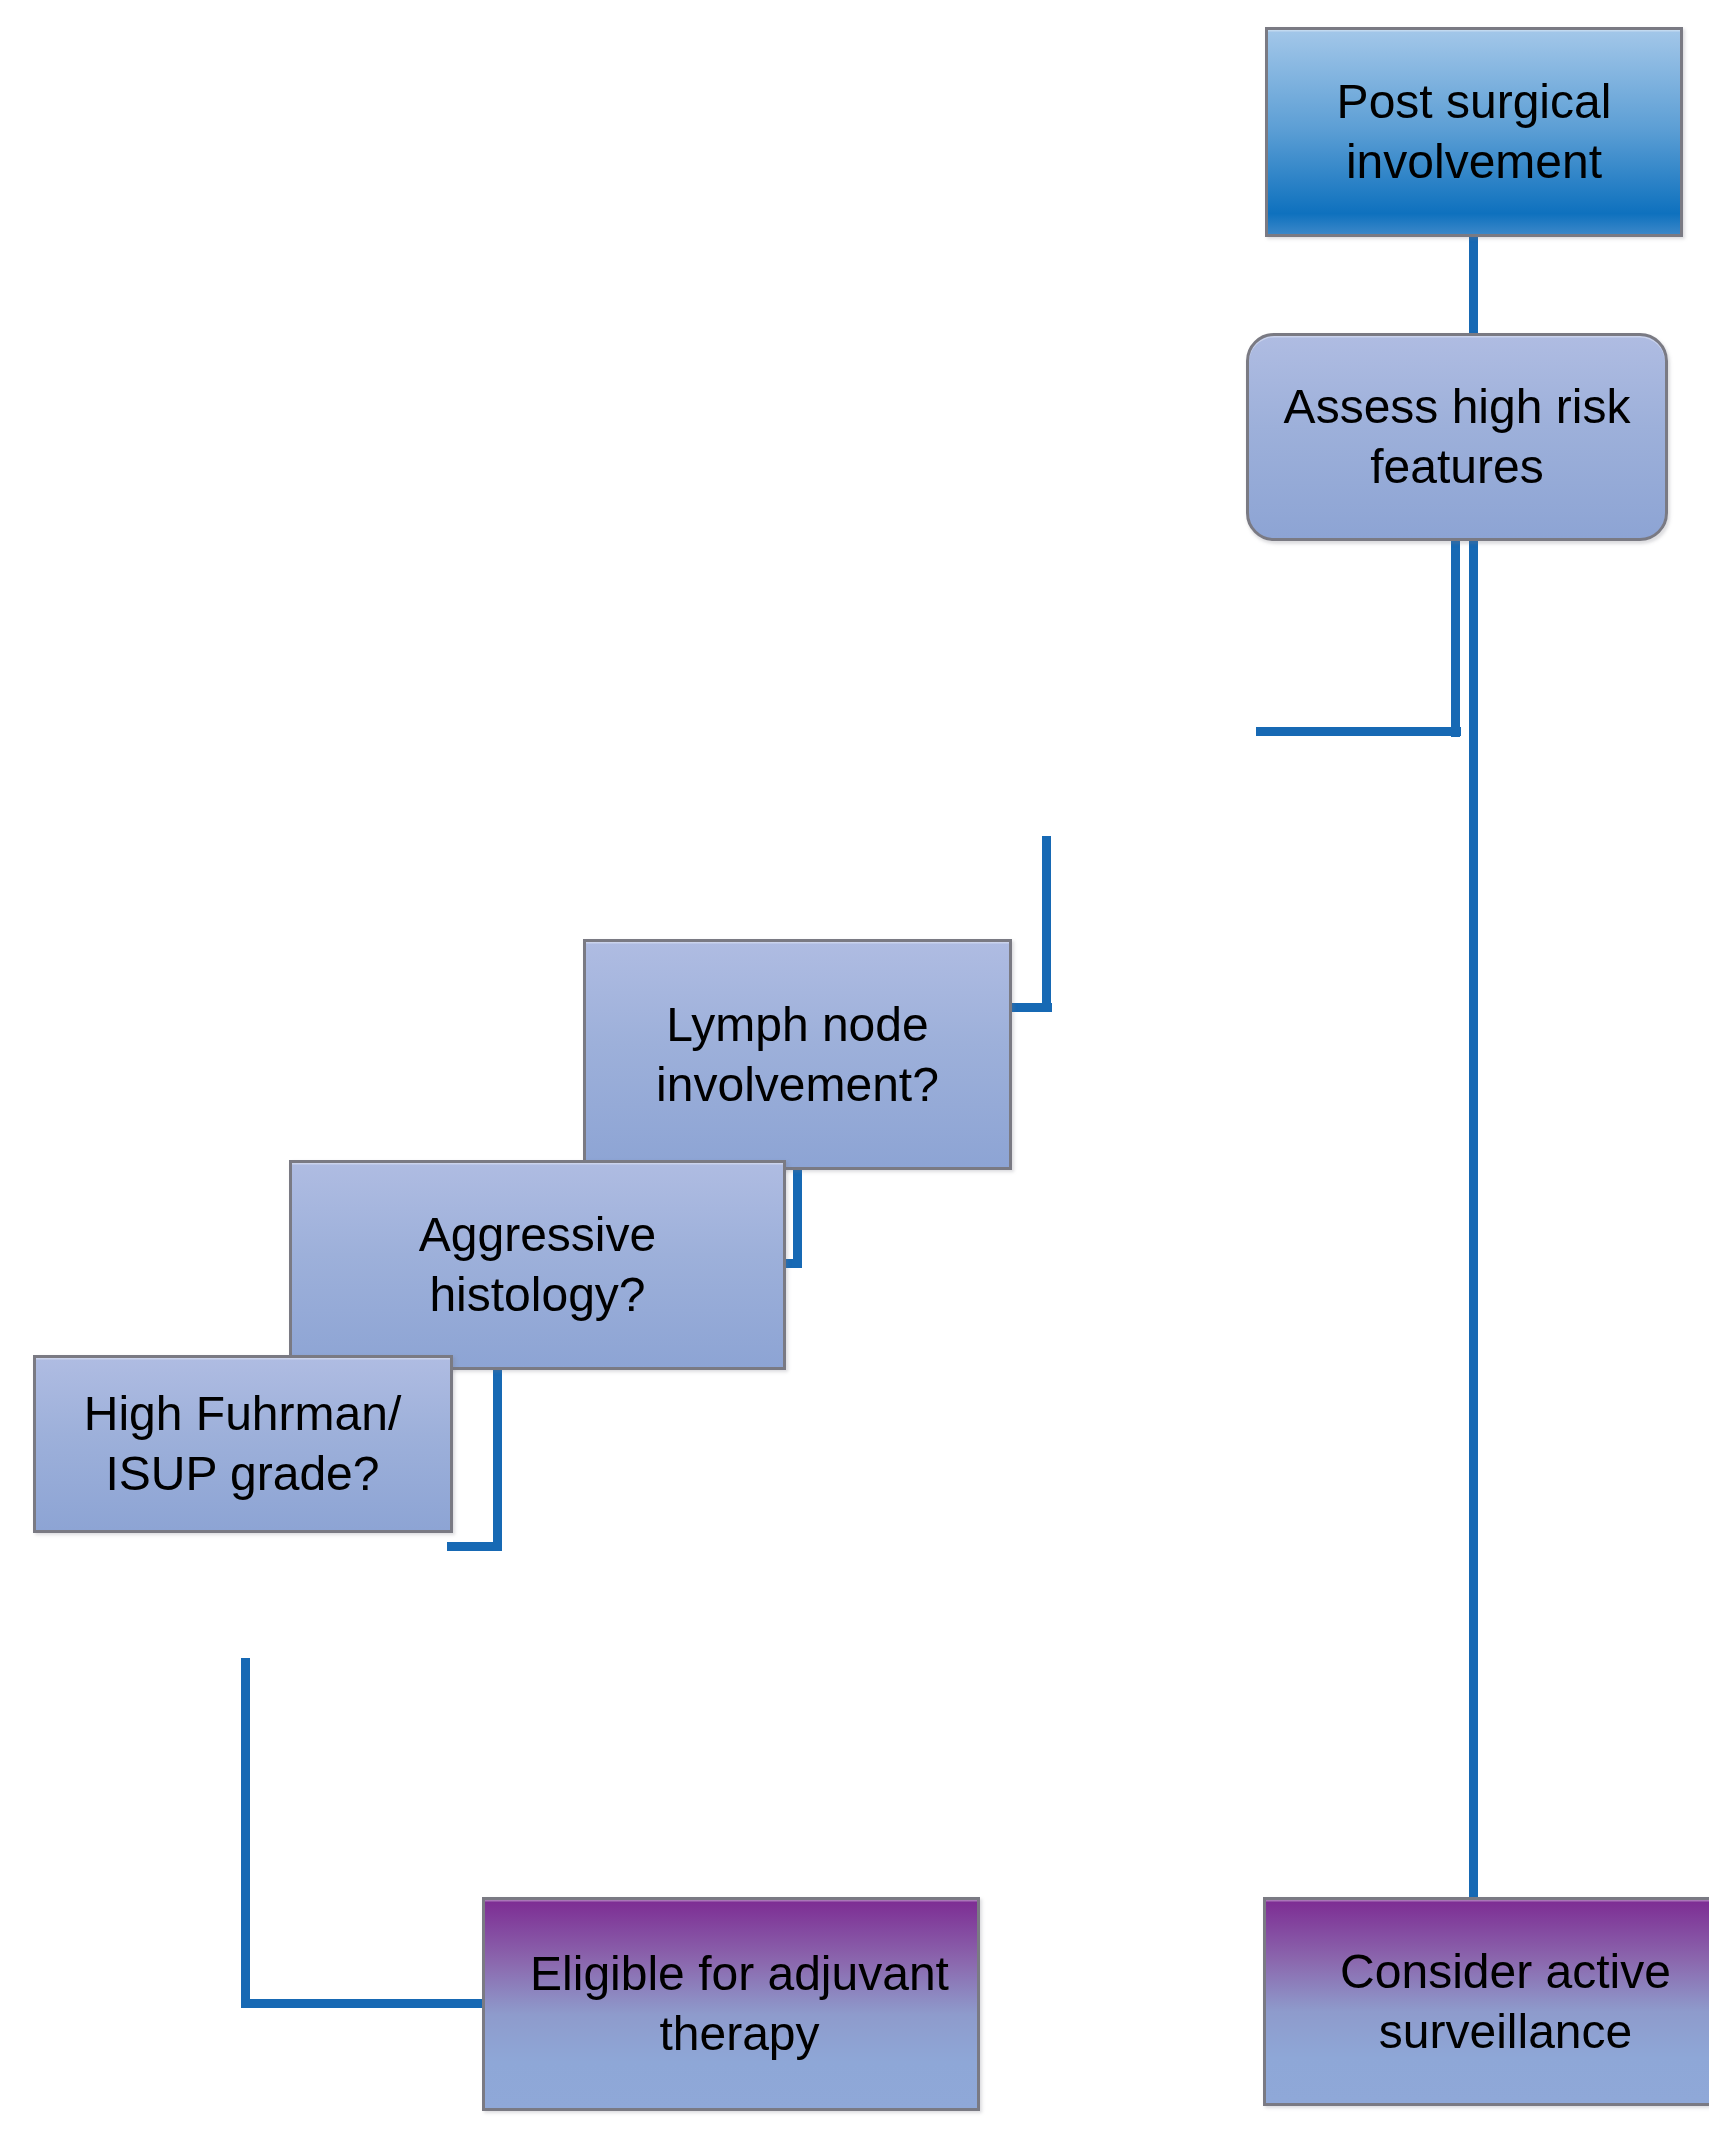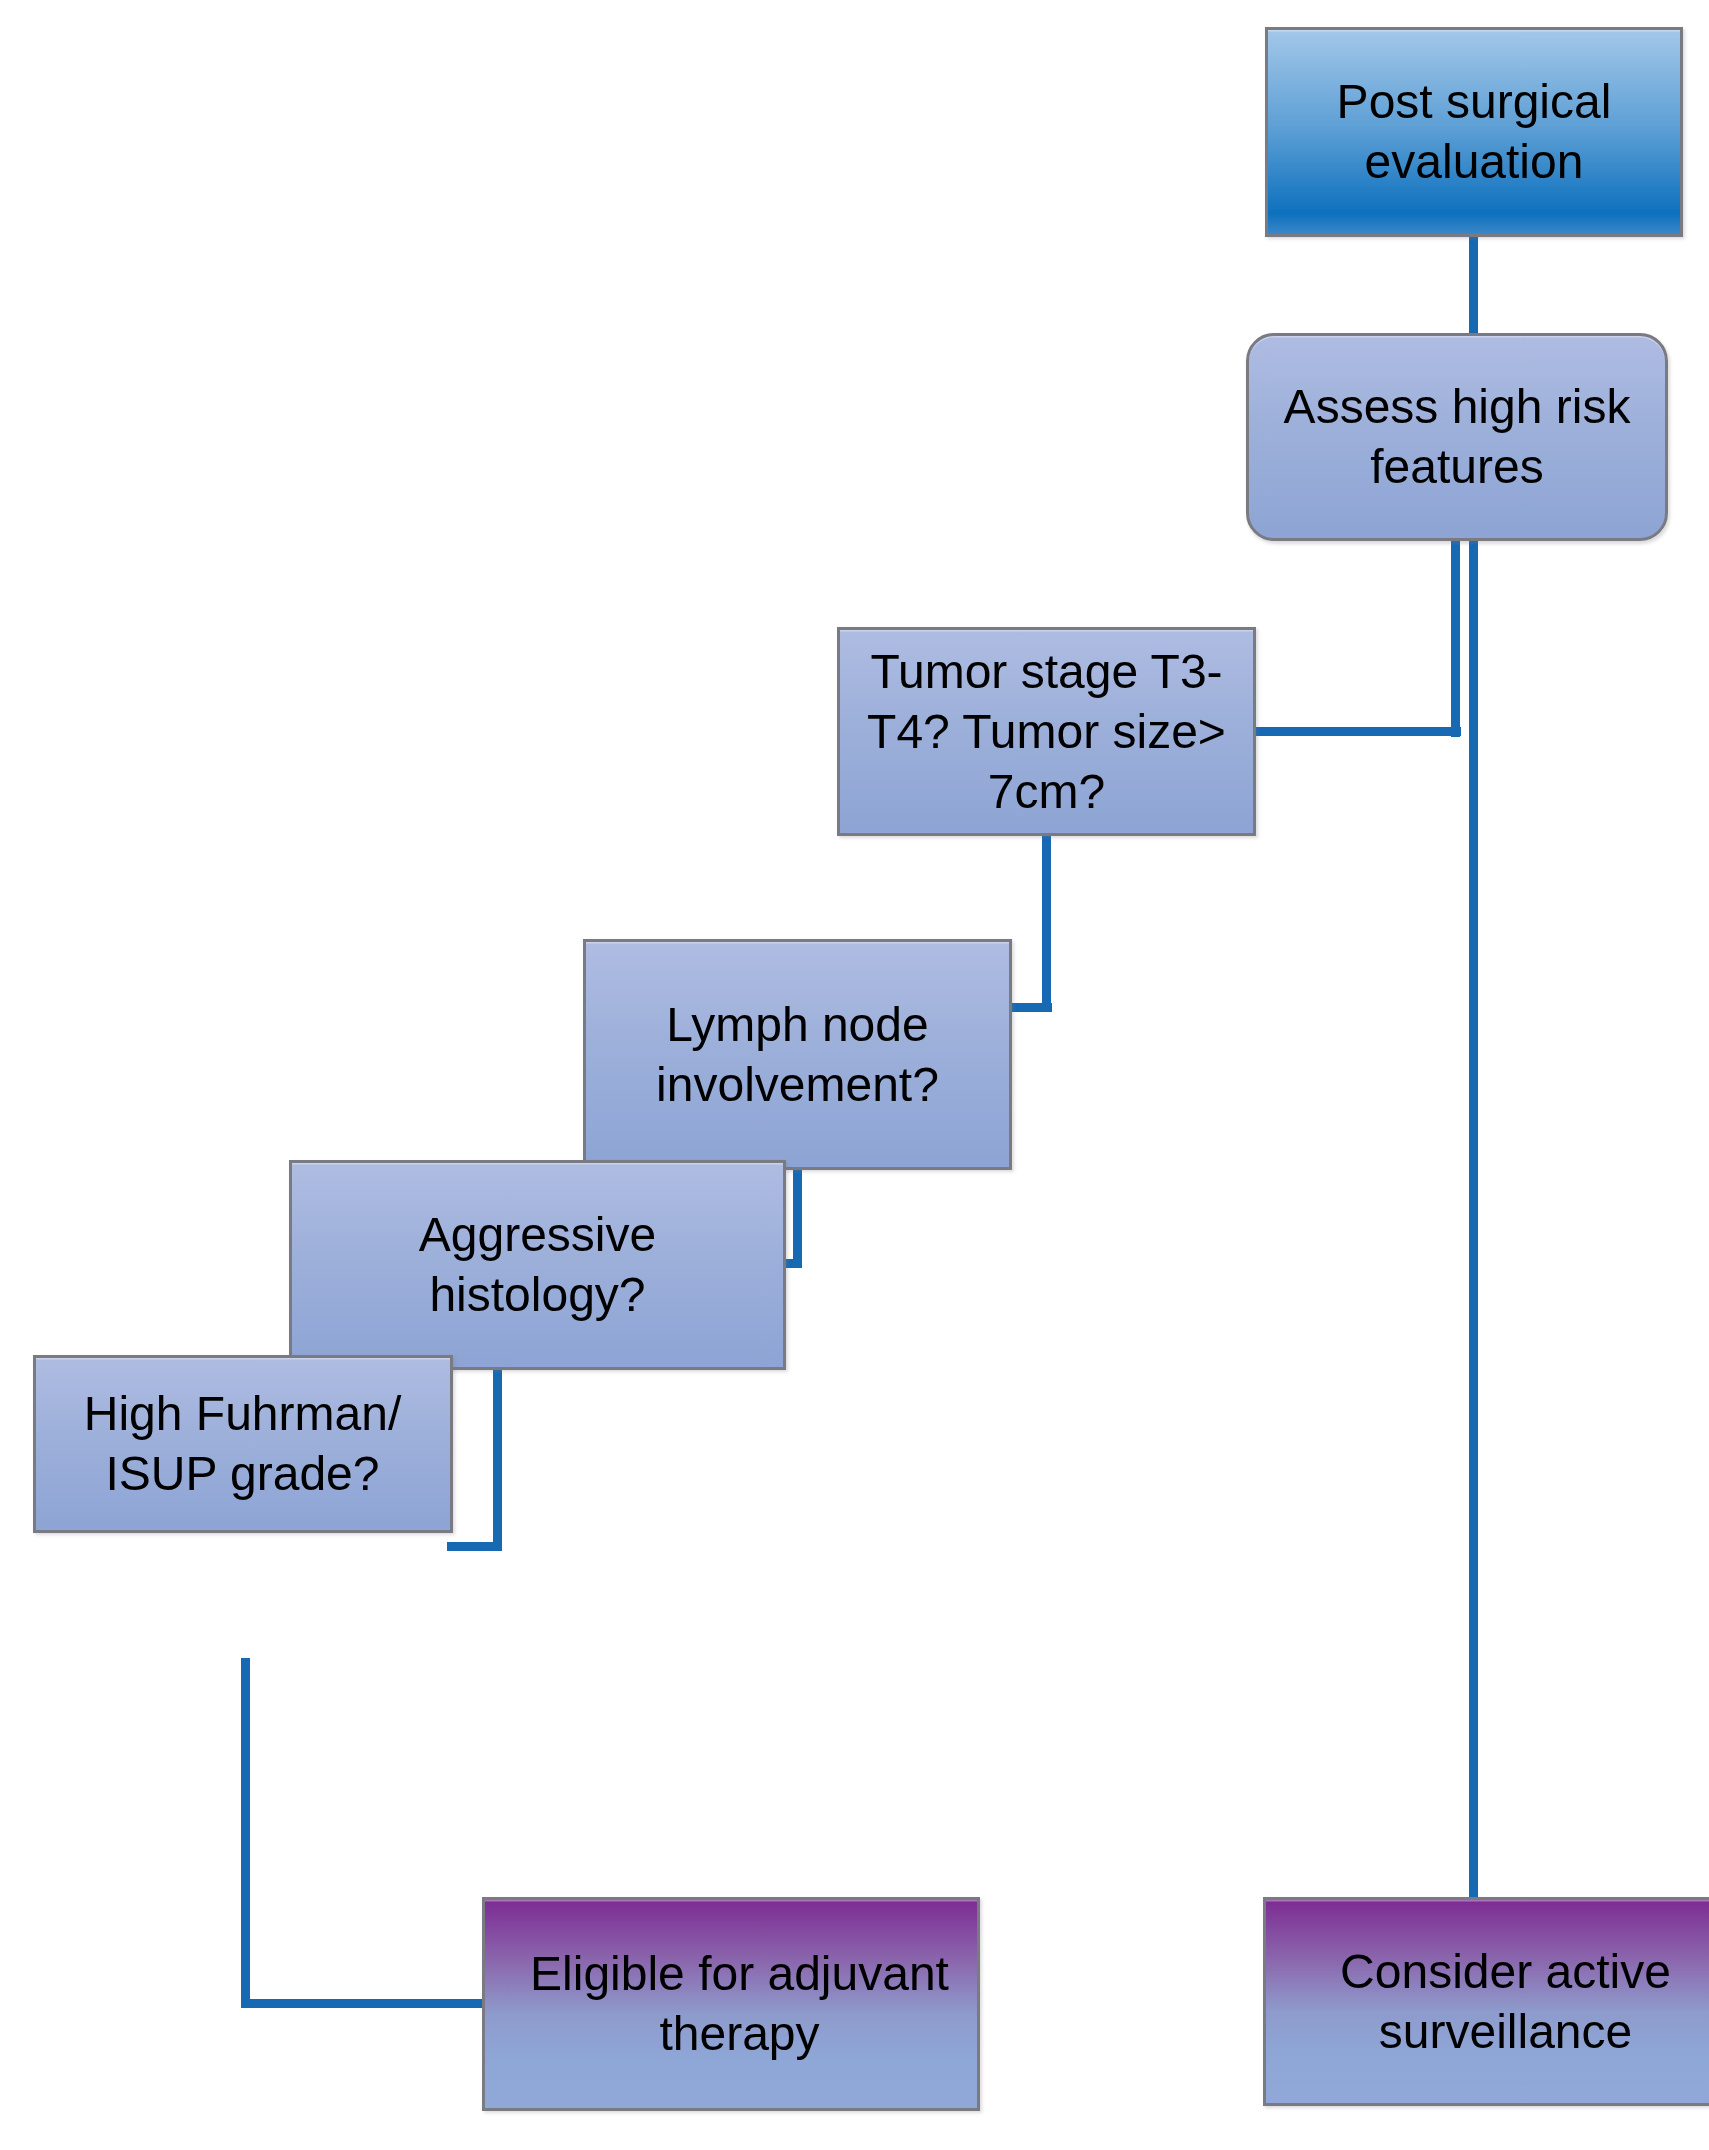--- a/index.html
+++ b/index.html
@@ -71,33 +71,28 @@
   <div class="seg seg-c-h"></div>
   <div class="seg seg-d-v"></div>
   <div class="seg seg-d-h"></div>
   <div class="seg seg-e-v"></div>
   <div class="seg seg-e-h"></div>
   <div class="seg seg-f-v"></div>
   <div class="seg seg-f-h"></div>
 
   <div class="node fill-blue n-post">
     <span class="label">Post surgical
-evaluation</span>
+involvement</span>
   </div>
 
   <div class="node fill-periwinkle n-assess">
     <span class="label">Assess high risk
 features</span>
   </div>
 
-  <div class="node fill-periwinkle n-tumor">
-    <span class="label">Tumor stage T3-
-T4? Tumor size&gt;
-7cm?</span>
-  </div>
 
   <div class="node fill-periwinkle n-lymph">
     <span class="label">Lymph node
 involvement?</span>
   </div>
 
   <div class="node fill-periwinkle n-aggr">
     <span class="label">Aggressive
 histology?</span>
   </div>

